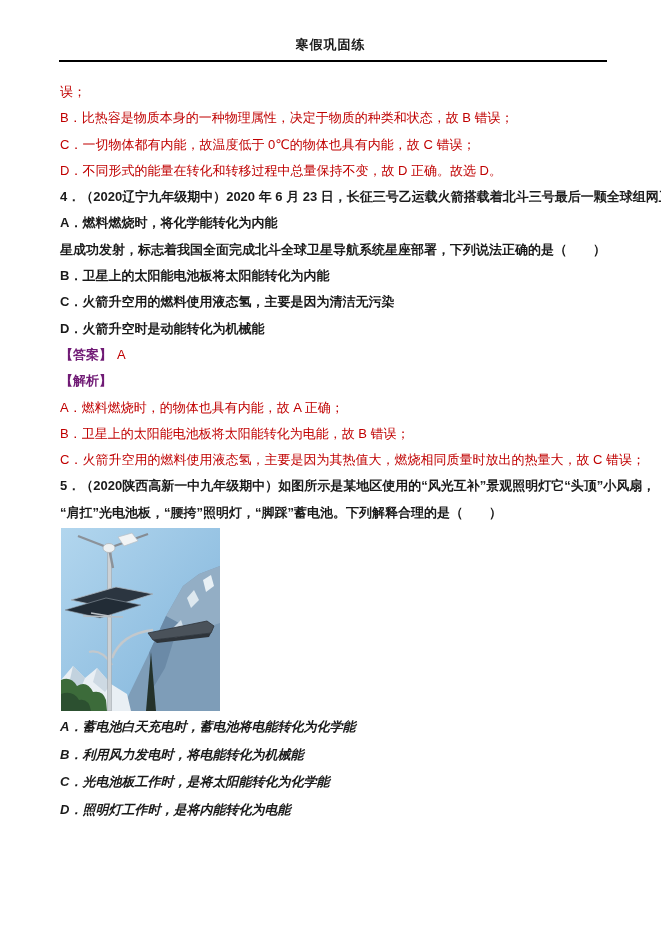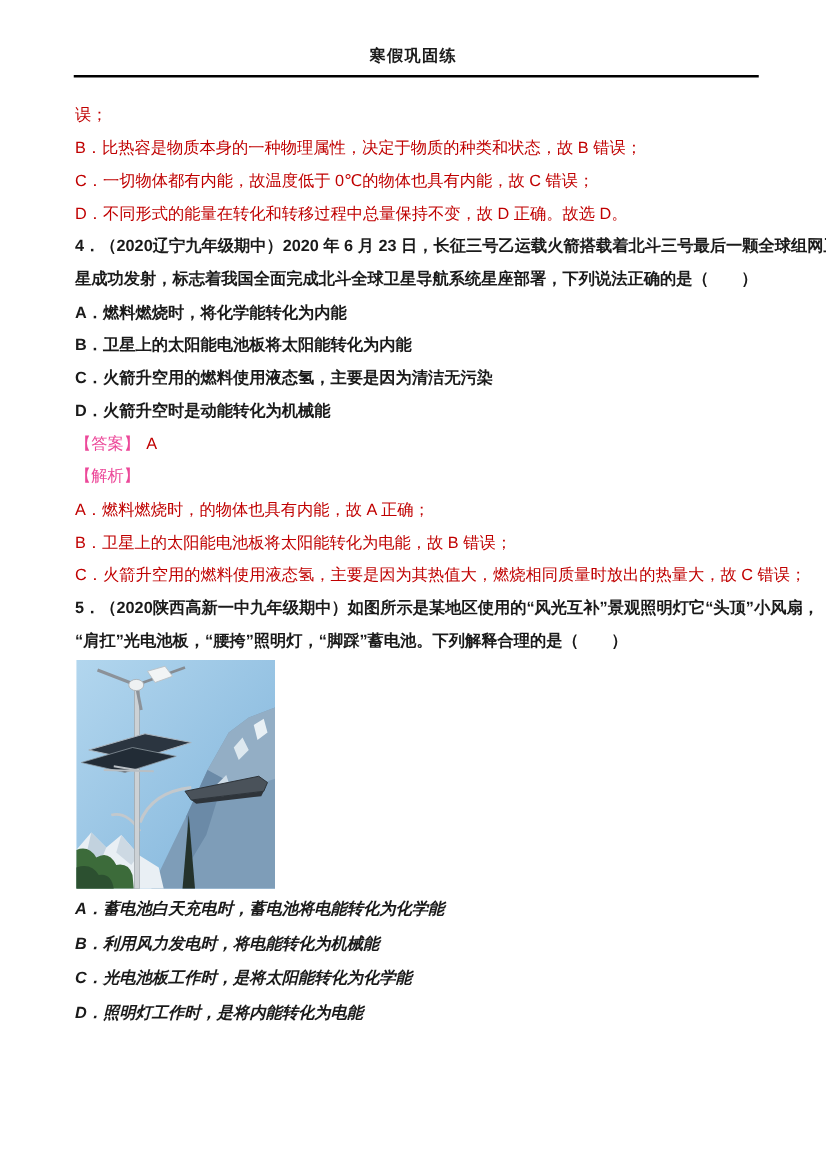--- a/index.html
+++ b/index.html
@@ -14,21 +14,21 @@
   .header-rule{
     position:absolute;top:60px;left:59px;width:548px;height:0;
     border-top:2px solid #000000;
   }
   .content{
     position:absolute;top:79px;left:60px;width:560px;
   }
   .block1 .line{height:26.3px;line-height:26.3px;}
   .line{white-space:nowrap;font-size:13px;}
   .red{color:#c00000;font-weight:normal;}
-  .red-bold{color:#ec4899;font-weight:normal;}
+  .red-bold{color:#701a75;font-weight:bold;}
   .black{color:#1a1a1a;font-weight:bold;}
   .answer-letter{margin-left:5px;}
   .photo{
     width:159px;height:183px;margin-top:2px;margin-bottom:2px;margin-left:1px;
     display:block;
   }
   .options2 .line{height:27.5px;line-height:27.5px;font-style:italic;}
 </style>
 </head>
 <body>
@@ -38,23 +38,23 @@
 
 <div class="content">
 
   <div class="block1">
     <div class="line red">误；</div>
     <div class="line red">B．比热容是物质本身的一种物理属性，决定于物质的种类和状态，故 B 错误；</div>
     <div class="line red">C．一切物体都有内能，故温度低于 0℃的物体也具有内能，故 C 错误；</div>
     <div class="line red">D．不同形式的能量在转化和转移过程中总量保持不变，故 D 正确。故选 D。</div>
 
     <div class="line black">4．（2020辽宁九年级期中）2020 年 6 月 23 日，长征三号乙运载火箭搭载着北斗三号最后一颗全球组网卫</div>
+    <div class="line black">A．燃料燃烧时，将化学能转化为内能</div>
+
     <div class="line black">星成功发射，标志着我国全面完成北斗全球卫星导航系统星座部署，下列说法正确的是（　　）</div>
-
-    <div class="line black">A．燃料燃烧时，将化学能转化为内能</div>
     <div class="line black">B．卫星上的太阳能电池板将太阳能转化为内能</div>
     <div class="line black">C．火箭升空用的燃料使用液态氢，主要是因为清洁无污染</div>
     <div class="line black">D．火箭升空时是动能转化为机械能</div>
 
     <div class="line"><span class="red-bold">【答案】</span><span class="red answer-letter">A</span></div>
     <div class="line red-bold">【解析】</div>
 
     <div class="line red">A．燃料燃烧时，的物体也具有内能，故 A 正确；</div>
     <div class="line red">B．卫星上的太阳能电池板将太阳能转化为电能，故 B 错误；</div>
     <div class="line red">C．火箭升空用的燃料使用液态氢，主要是因为其热值大，燃烧相同质量时放出的热量大，故 C 错误；</div>

